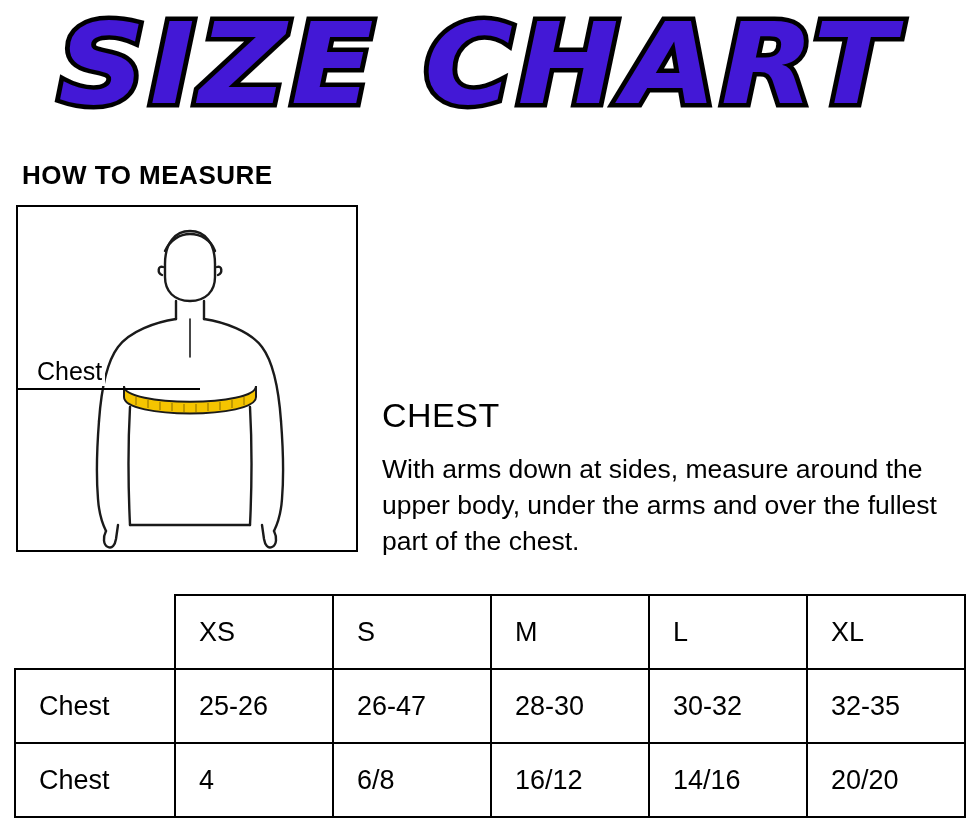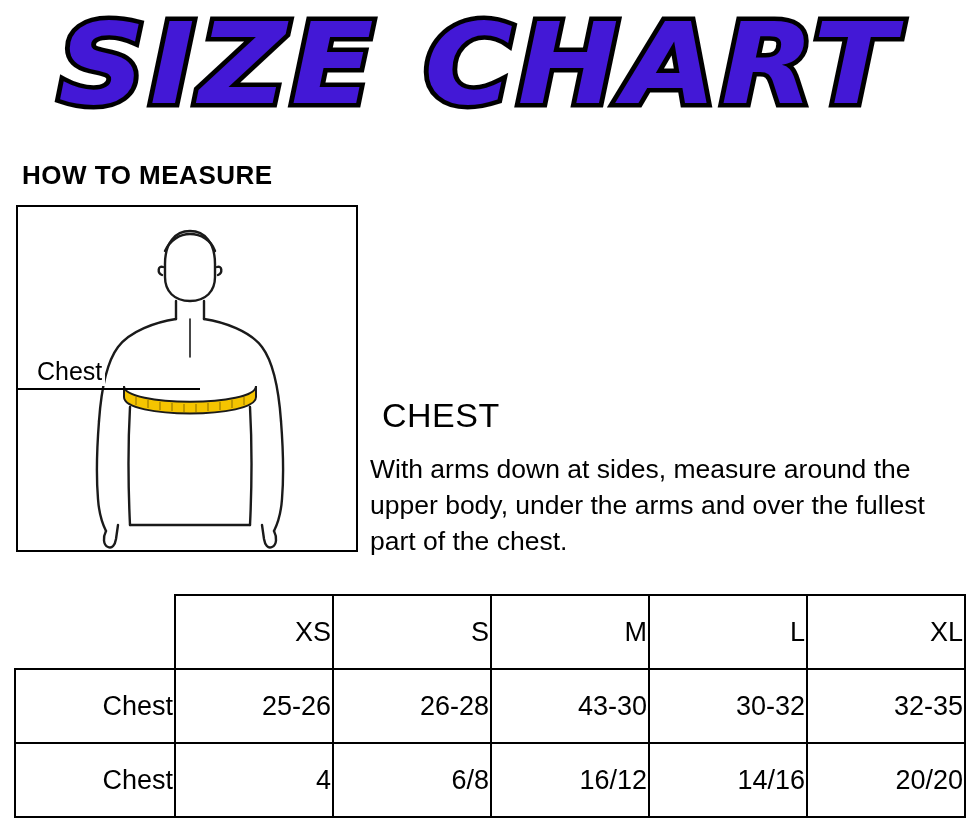--- a/index.html
+++ b/index.html
@@ -91,45 +91,44 @@
   .desc-title {
     position: absolute;
     left: 382px;
     top: 396px;
     font-size: 34px;
     letter-spacing: 0.5px;
     font-family: "Liberation Sans", sans-serif;
   }
   .desc-body {
     position: absolute;
-    left: 370px;
+    left: 382px;
     top: 452px;
     width: 580px;
     font-size: 26.5px;
     line-height: 1.35;
     font-family: "Liberation Sans", sans-serif;
   }
 
   
   .size-table {
     position: absolute;
     left: 14px;
     top: 594px;
     width: 950px;
     border-collapse: collapse;
     table-layout: fixed;
   }
   .size-table td {
     height: 70px;
     border: 2px solid #000000;
     font-size: 27px;
-    padding-left: 4px;
+    padding-left: 23px;
     vertical-align: middle;
     font-family: "Liberation Sans", sans-serif;
-    text-align: right;
   }
   .size-table col.label-col { width: 160px; }
   .size-table col.data-col  { width: 158px; }
 
   .cell-blank {
     border-top: none !important;
     border-left: none !important;
     border-bottom: none !important;
   }
   .row-head td { border-top: 2px solid #000; }
@@ -211,22 +210,22 @@
       <td class="cell-blank"></td>
       <td>XS</td>
       <td>S</td>
       <td>M</td>
       <td>L</td>
       <td>XL</td>
     </tr>
     <tr>
       <td>Chest</td>
       <td>25-26</td>
-      <td>26-28</td>
-      <td>43-30</td>
+      <td>26-47</td>
+      <td>28-30</td>
       <td>30-32</td>
       <td>32-35</td>
     </tr>
     <tr>
       <td>Chest</td>
       <td>4</td>
       <td>6/8</td>
       <td>16/12</td>
       <td>14/16</td>
       <td>20/20</td>

